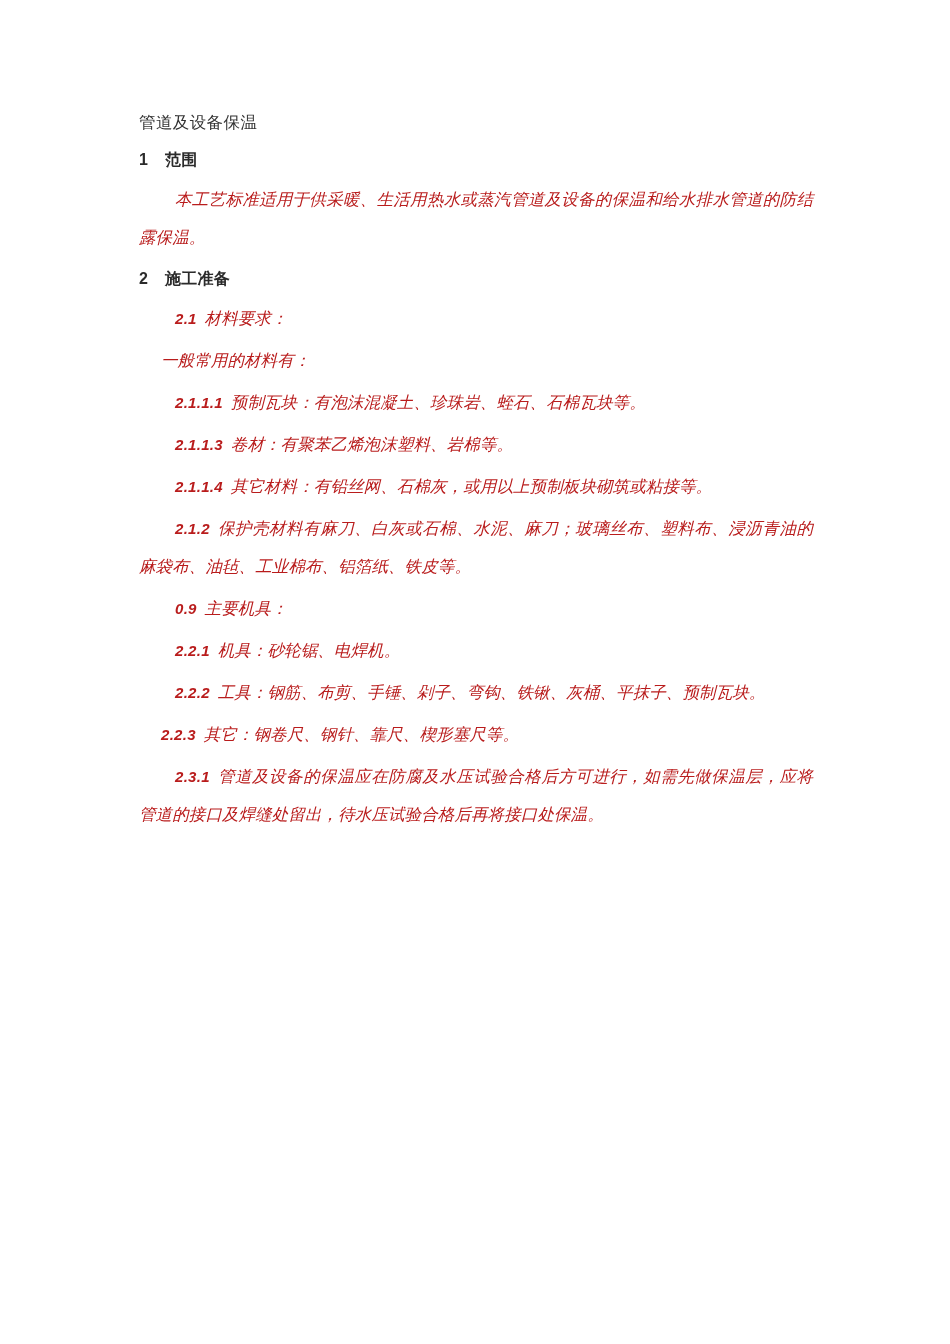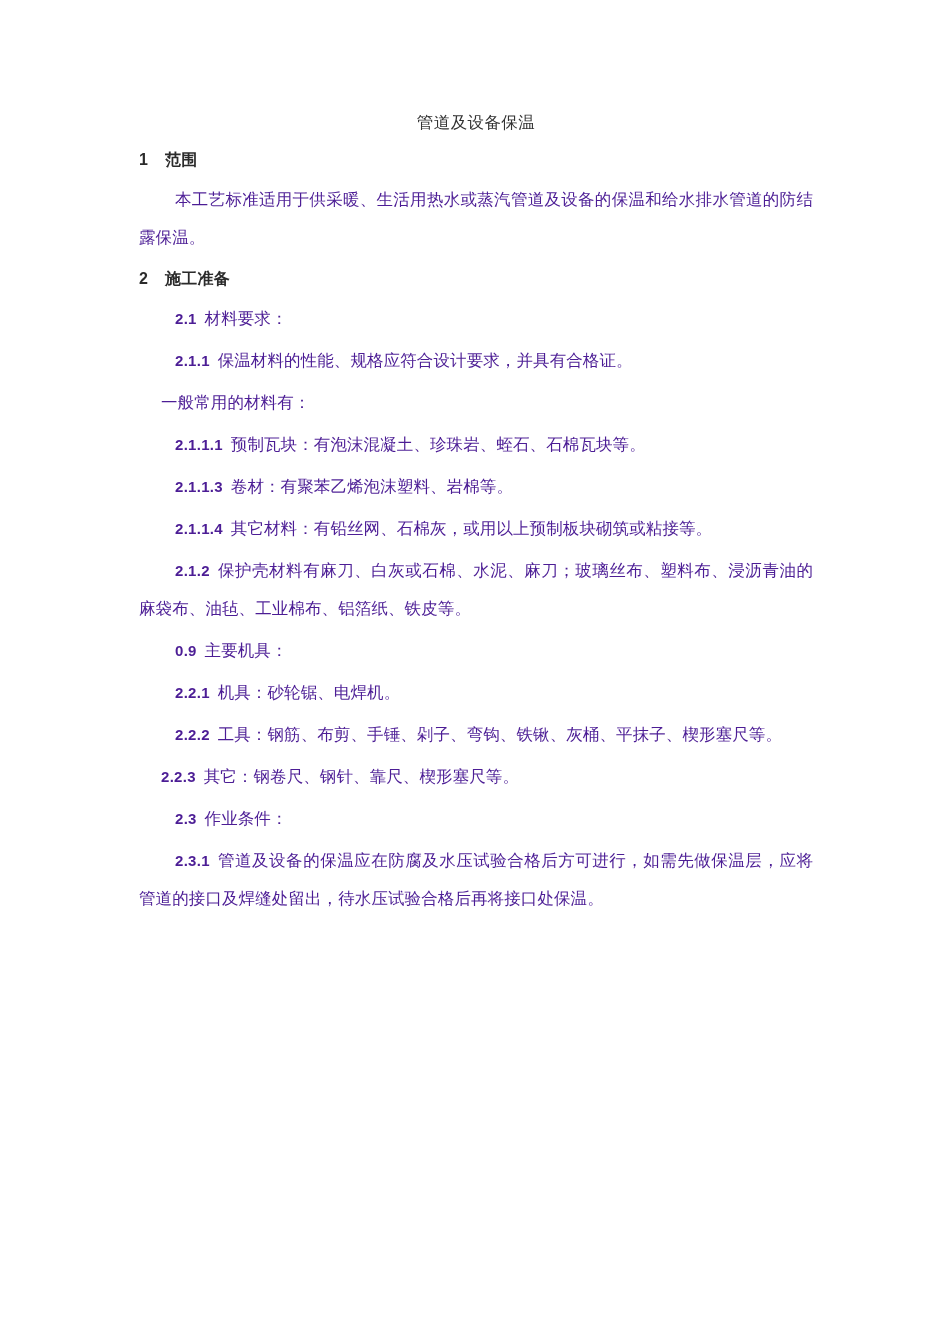--- a/index.html
+++ b/index.html
@@ -20,21 +20,21 @@
     box-sizing: border-box;
     overflow: hidden;
   }
   .content {
     position: absolute;
     left: 139px;
     top: 108px;
     width: 674px;
   }
   .doc-title {
-    text-align: center;
+    text-align: left;
     font-size: 16.5px;
     line-height: 30px;
     font-weight: normal;
     color: #333333;
     margin: 0 0 4px 0;
     letter-spacing: 0.4px;
   }
   .heading {
     font-size: 16px;
     font-weight: bold;
@@ -44,26 +44,27 @@
     letter-spacing: 0.2px;
   }
   .heading .num {
     font-family: "Liberation Sans", "DejaVu Sans", sans-serif;
     font-weight: bold;
     margin-right: 17px;
   }
   p.para {
     font-size: 16.5px;
     line-height: 38px;
-    color: #4c1d95;
+    color: #b91c1c;
     margin: 0 0 4px 0;
     text-align: justify;
     text-justify: inter-ideograph;
     letter-spacing: 0.1px;
     word-break: break-all;
+    font-style: italic;
   }
   p.indent-1 { text-indent: 36px; }
   p.indent-s { text-indent: 22px; }
   .lbl {
     font-family: "Liberation Sans", "DejaVu Sans", sans-serif;
     font-weight: bold;
     font-size: 15px;
     letter-spacing: 0.3px;
   }
 </style>
@@ -82,39 +83,37 @@
     <p class="para indent-1">
       <span>本工艺标准适用于供采暖、生活用热水或蒸汽管道及设备的保温和给水排水管道的防结露保温。</span>
     </p>
 
     <div class="heading">
       <span class="num">2</span><span>施工准备</span>
     </div>
 
     <p class="para indent-1"><span class="lbl">2.1 </span><span>材料要求：</span></p>
 
-    <p class="para indent-1"><span class="lbl">2.1.1 </span><span>保温材料的性能、规格应符合设计要求，并具有合格证。</span></p>
 
     <p class="para indent-s"><span class="lbl"></span><span>一般常用的材料有：</span></p>
 
     <p class="para indent-1"><span class="lbl">2.1.1.1 </span><span>预制瓦块：有泡沫混凝土、珍珠岩、蛭石、石棉瓦块等。</span></p>
 
 
     <p class="para indent-1"><span class="lbl">2.1.1.3 </span><span>卷材：有聚苯乙烯泡沫塑料、岩棉等。</span></p>
 
     <p class="para indent-1"><span class="lbl">2.1.1.4 </span><span>其它材料：有铅丝网、石棉灰，或用以上预制板块砌筑或粘接等。</span></p>
 
     <p class="para indent-1"><span class="lbl">2.1.2 </span><span>保护壳材料有麻刀、白灰或石棉、水泥、麻刀；玻璃丝布、塑料布、浸沥青油的麻袋布、油毡、工业棉布、铝箔纸、铁皮等。</span></p>
 
     <p class="para indent-1"><span class="lbl">0.9 </span><span>主要机具：</span></p>
 
     <p class="para indent-1"><span class="lbl">2.2.1 </span><span>机具：砂轮锯、电焊机。</span></p>
 
-    <p class="para indent-1"><span class="lbl">2.2.2 </span><span>工具：钢筋、布剪、手锤、剁子、弯钩、铁锹、灰桶、平抹子、楔形塞尺等。</span></p>
+    <p class="para indent-1"><span class="lbl">2.2.2 </span><span>工具：钢筋、布剪、手锤、剁子、弯钩、铁锹、灰桶、平抹子、预制瓦块。</span></p>
 
     <p class="para indent-s"><span class="lbl">2.2.3 </span><span>其它：钢卷尺、钢针、靠尺、楔形塞尺等。</span></p>
 
-    <p class="para indent-1"><span class="lbl">2.3 </span><span>作业条件：</span></p>
 
     <p class="para indent-1"><span class="lbl">2.3.1 </span><span>管道及设备的保温应在防腐及水压试验合格后方可进行，如需先做保温层，应将管道的接口及焊缝处留出，待水压试验合格后再将接口处保温。</span></p>
 
   </div>
 </div>
 
 </body></html>

